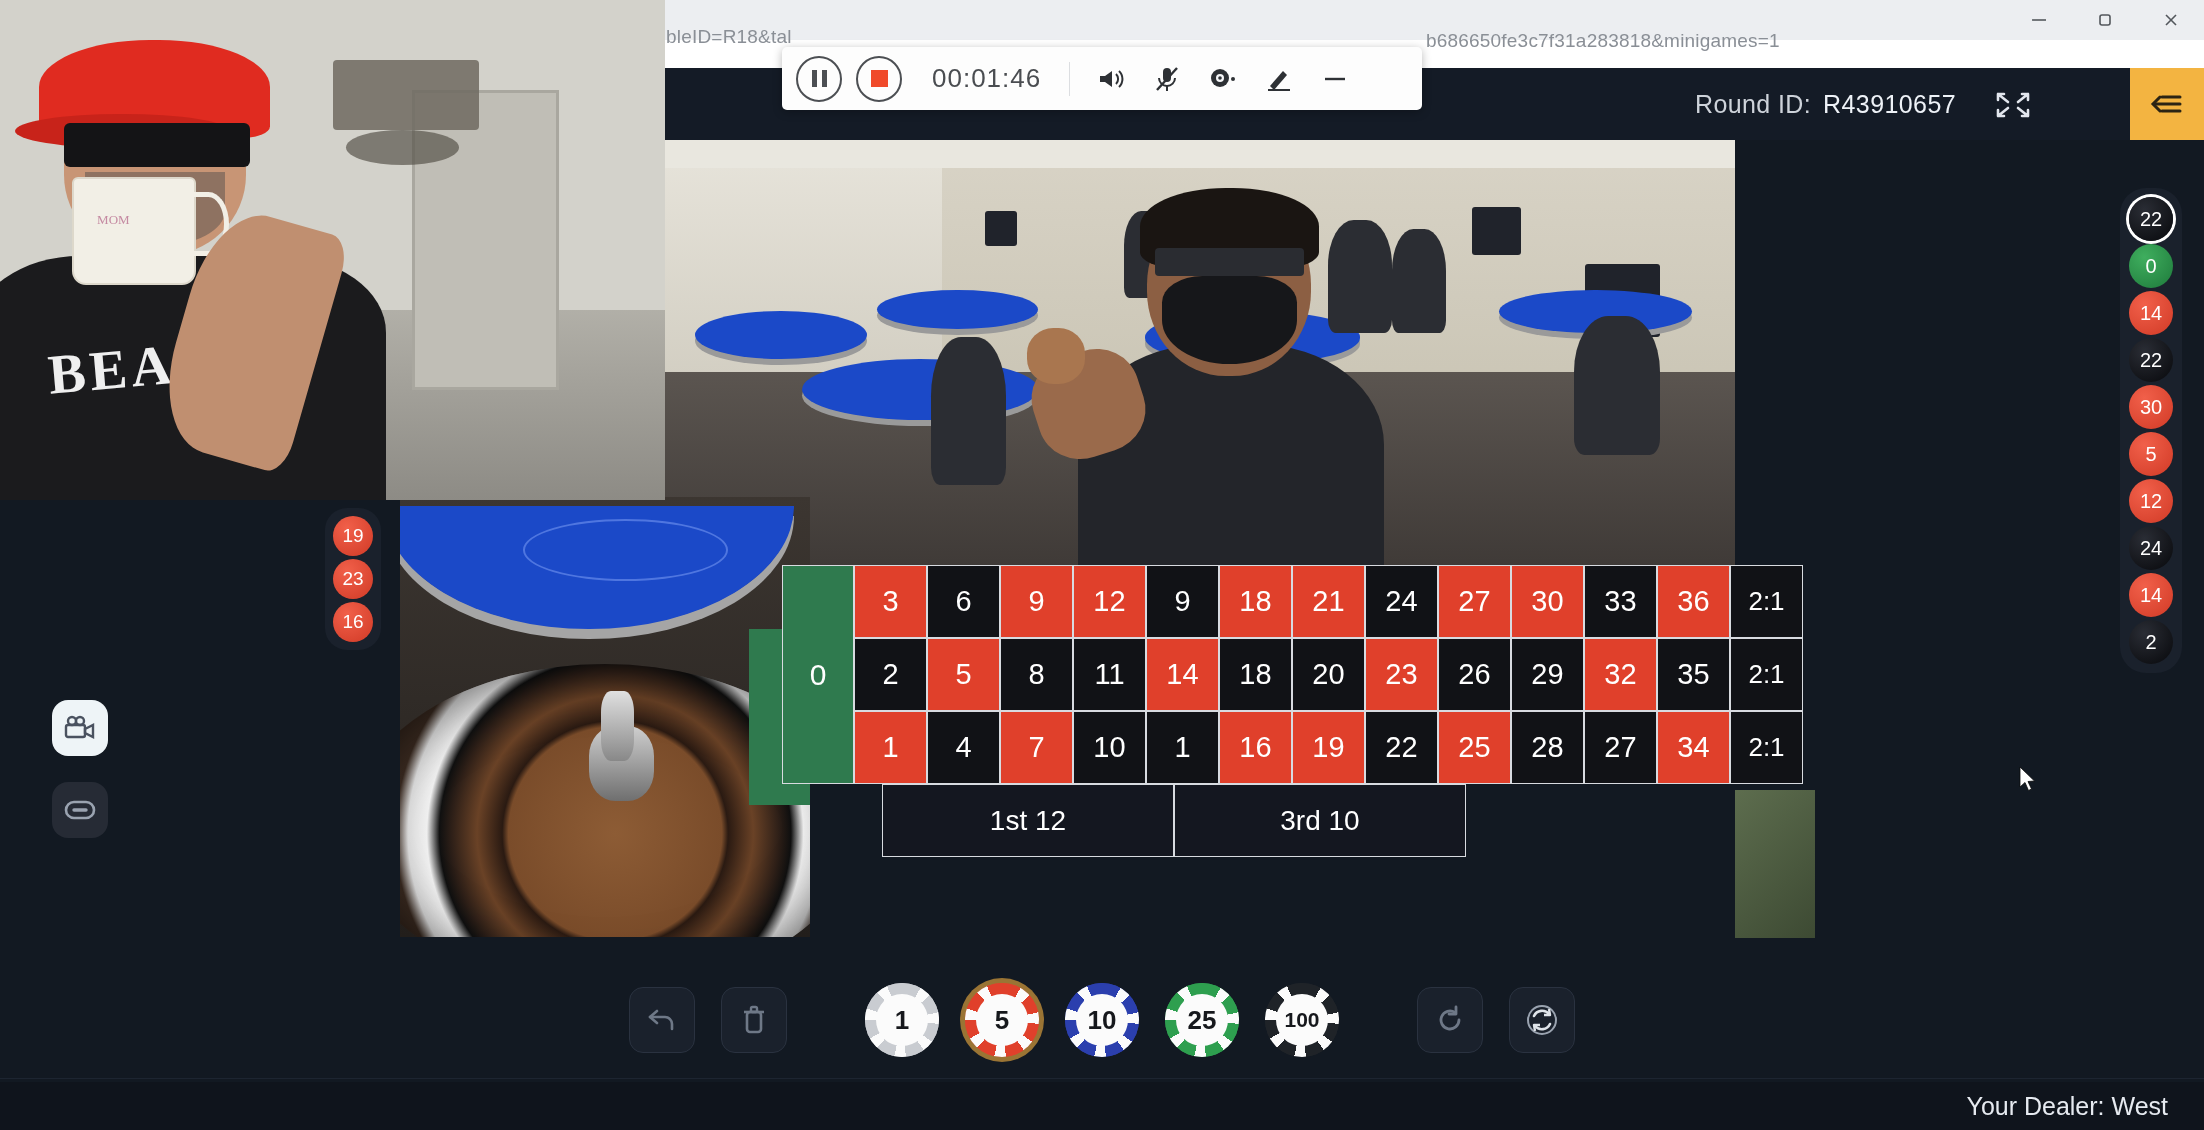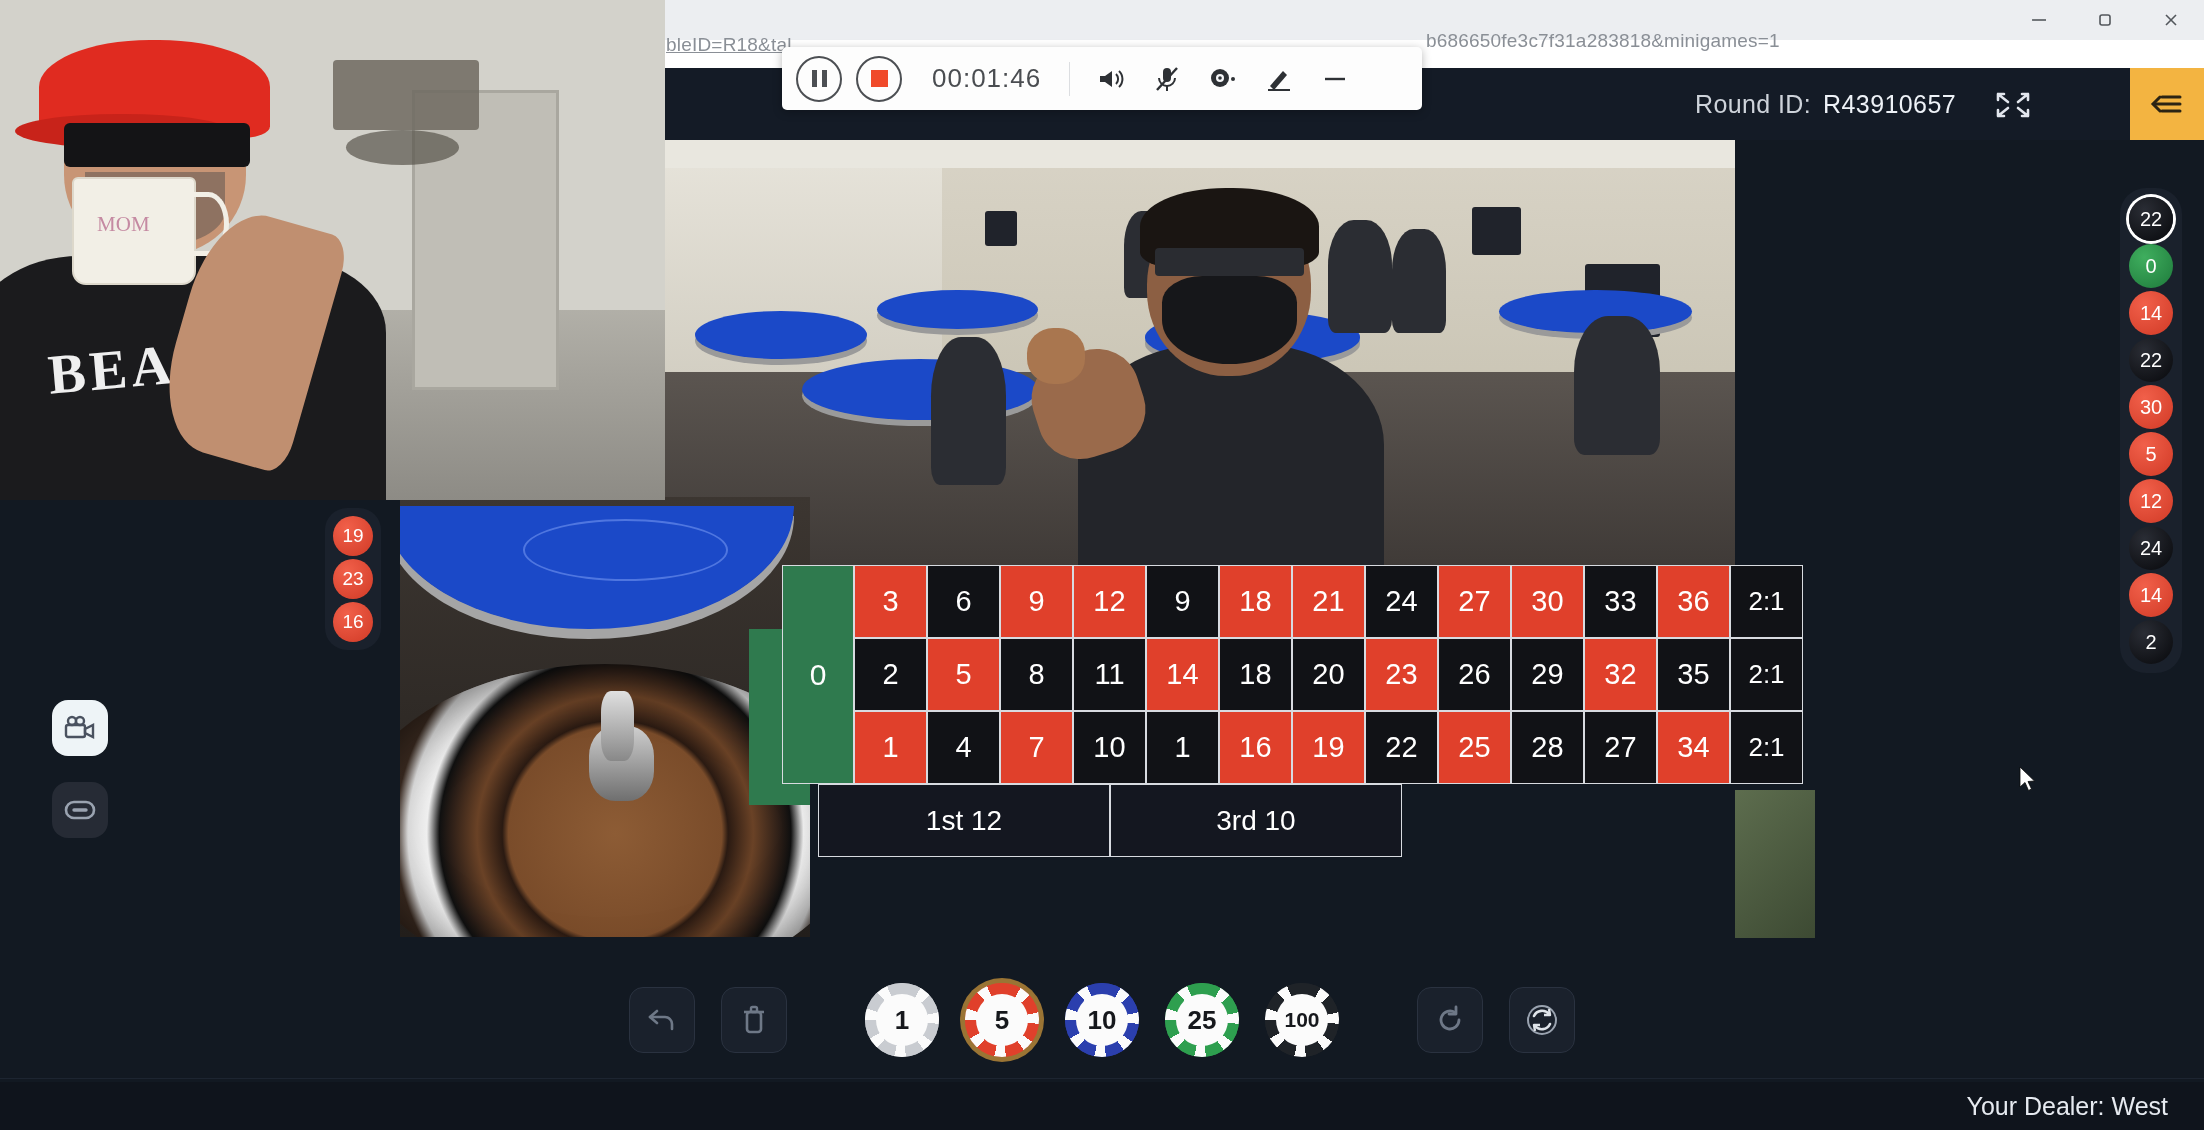--- a/index.html
+++ b/index.html
@@ -31,21 +31,21 @@
   .win-btn svg { display:block; }
 
   .chrome-urlbar {
     position: absolute; left: 0; top: 40px; width: 2204px; height: 28px;
     background: #ffffff; display: flex; align-items: center;
   }
   .url-text {
     font-size: 19px; color: #8a8f96; white-space: nowrap; letter-spacing: .2px;
     font-family: "Liberation Sans", sans-serif;
   }
-  .url-left { position: absolute; left: 666px; top: 34px; text-decoration: underline; }
+  .url-left { position: absolute; left: 666px; top: 26px; }
   .url-right { position: absolute; left: 1426px; top: 30px; }
 
   
   .recorder-bar {
     position: absolute; left: 782px; top: 47px; width: 640px; height: 63px;
     background: #fdfdfd; border-radius: 5px;
     box-shadow: 0 2px 10px rgba(0,0,0,.28);
     display: flex; align-items: center; z-index: 40;
   }
   .rec-btn {
@@ -138,21 +138,21 @@
   .w-shirt { position: absolute; left: 0%; top: 44%; width: 100%; height: 60%; background: #1b1b1d; border-radius: 26% 26% 0 0; }
   .w-beast { position: absolute; left: 18%; top: 60%; font-size: 56px; font-weight: bold;
              color: #efefef; letter-spacing: 4px; transform: rotate(-5deg); font-family: "Liberation Serif", serif; }
   .w-head  { position: absolute; left: 22%; top: 8%; width: 44%; height: 36%; background: #c89575; border-radius: 46%; }
   .w-cap   { position: absolute; left: 16%; top: 0%; width: 56%; height: 20%; background: #e02b20; border-radius: 48% 48% 12% 12%; }
   .w-brim  { position: absolute; left: 10%; top: 15%; width: 52%; height: 7%; background: #c8231a; border-radius: 50%; }
   .w-sung  { position: absolute; left: 22%; top: 17%; width: 45%; height: 9%; background: #141416; border-radius: 6px; }
   .w-beard { position: absolute; left: 27%; top: 27%; width: 34%; height: 15%; background: #8e7261; border-radius: 0 0 48% 48%; }
   .w-mug   { position: absolute; left: 24%; top: 28%; width: 30%; height: 22%; background: #f2efe6; border-radius: 6px 6px 14px 14px; border: 2px solid #ddd8cb; }
   .w-mughandle { position: absolute; left: 52%; top: 31%; width: 10%; height: 13%; border: 5px solid #f2efe6; border-left: none; border-radius: 0 50% 50% 0; }
-  .w-mugtext { position: absolute; left: 30%; top: 35%; font-size: 21px; color: #c58aa2; font-family: "Liberation Serif", serif; }
+  .w-mugtext { position: absolute; left: 30%; top: 35%; font-size: 13px; color: #c58aa2; font-family: "Liberation Serif", serif; }
   .w-arm   { position: absolute; left: 50%; top: 36%; width: 34%; height: 50%; background: #c08f70; border-radius: 40% 14% 14% 40%; transform: rotate(16deg); }
 
   .wheel-video {
     position: absolute; left: 400px; top: 497px; width: 410px; height: 440px;
     overflow: hidden; background: #2f2a26; z-index: 18;
   }
   .wv-bg   { position: absolute; inset:0; background: linear-gradient(#3c3631, #221e1b); }
   .wv-table{ position: absolute; left: -4%; top: 2%; width: 100%; height: 28%; background: #1b49c8; border-radius: 0 0 50% 50%/0 0 100% 100%; box-shadow: 0 10px 0 #a5a5a5; }
   .wv-tline{ position: absolute; left: 30%; top: 5%; width: 50%; height: 14%; border: 2px solid #5d82e6; border-radius: 50%; opacity:.8; }
   .wv-wheel{ position: absolute; left: -12%; top: 38%; width: 124%; height: 74%; border-radius: 50%;
@@ -182,21 +182,21 @@
   .bt-grid { display: flex; flex-direction: column; }
   .bt-row { display: flex; }
   .bt-cell {
     width: 73px; height: 73px; border: 1px solid #d8dbe0;
     display: flex; align-items: center; justify-content: center;
     color: #fff; font-size: 29px; cursor: pointer;
   }
   .bt-cell.red { background: #e0402b; }
   .bt-cell.black { background: #111216; }
   .bt-cell.ratio { background: #111216; font-size: 26px; }
-  .bt-dozens { display: flex; margin-left: 36px; }
+  .bt-dozens { display: flex; margin-left: 100px; }
   .bt-dozen {
     width: 292px; height: 73px; border: 1px solid #d8dbe0; background: #141720;
     display: flex; align-items: center; justify-content: center;
     color: #fff; font-size: 28px; cursor: pointer;
   }
   .bt-outside { display: flex; margin-left: 72px; }
   .bt-out {
     width: 146px; height: 73px; border: 1px solid #d8dbe0; background: #141720;
     display: flex; align-items: center; justify-content: center;
     color: #fff; font-size: 28px; cursor: pointer;

